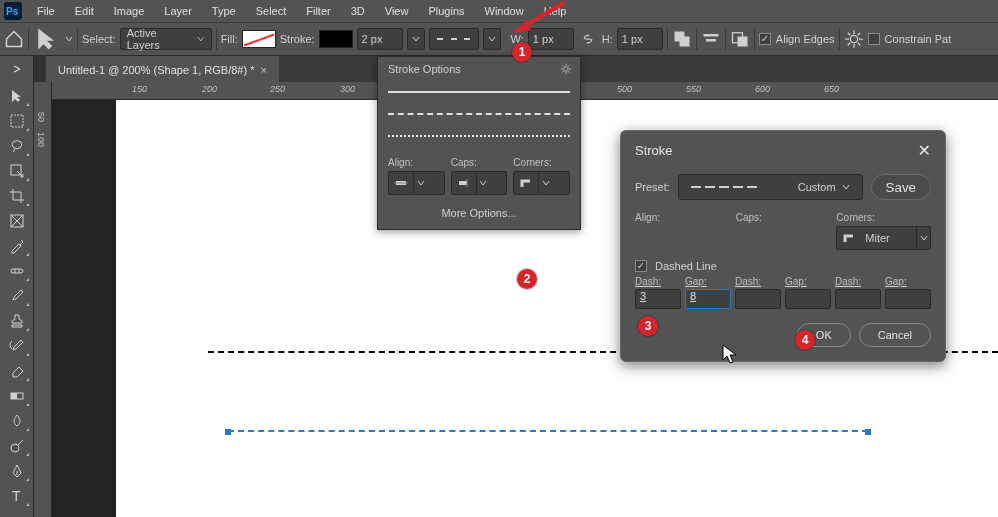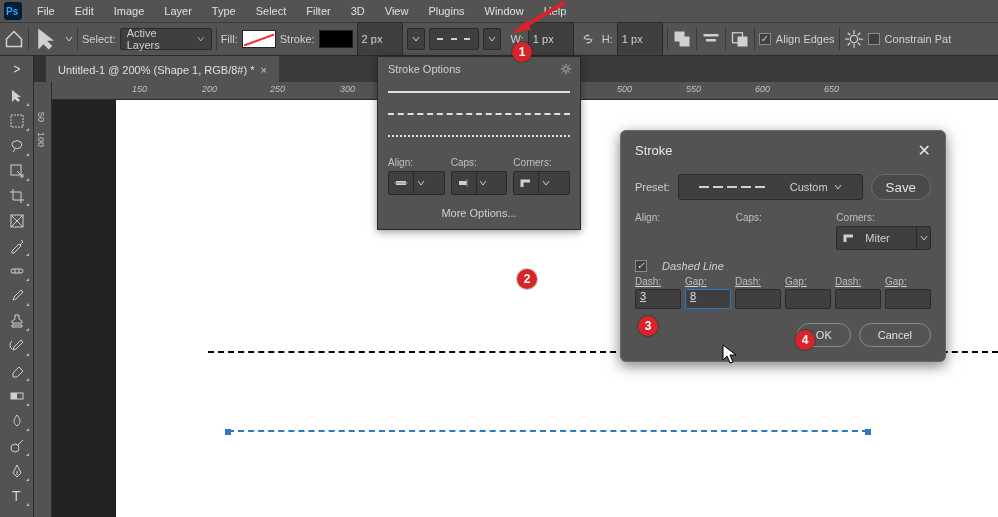--- a/index.html
+++ b/index.html
@@ -12,21 +12,21 @@
   
   .options-bar { display: flex; align-items: center; background: #535353; height: 34px; border-top: 1px solid #3a3a3a; border-bottom: 1px solid #2a2a2a; padding-left: 4px; gap: 4px; }
   .divider { width: 1px; height: 22px; background: #3a3a3a; }
   .icon-slot { width: 20px; height: 20px; display: flex; align-items: center; justify-content: center; }
   .label { color: #d0d0d0; }
   .dropdown { background: #3f3f3f; border: 1px solid #2a2a2a; height: 22px; display: flex; align-items: center; padding: 0 6px; border-radius: 2px; }
   .dropdown .chev { margin-left: 8px; opacity: .8; }
   .swatch { width: 34px; height: 18px; border: 1px solid #222; background: #000; }
   .swatch.no-fill { background: #fff; position: relative; }
   .swatch.no-fill::after { content:""; position:absolute; left:0; top:50%; width:100%; border-top: 2px solid #e33; transform: rotate(-20deg);}
-  .num-input { background: #3f3f3f; border: 1px solid #2a2a2a; height: 22px; width: 46px; display: flex; align-items: center; padding: 16px 4px; border-radius: 2px; }
+  .num-input { background: #3f3f3f; border: 1px solid #2a2a2a; height: 22px; width: 46px; display: flex; align-items: center; padding: 4px 4px; border-radius: 2px; }
   .mini-drop { background: #3f3f3f; border: 1px solid #2a2a2a; width: 18px; height: 22px; display:flex; align-items:center; justify-content:center; border-radius:2px;}
   .dash-selector { background: #3f3f3f; border: 1px solid #2a2a2a; height: 22px; width: 50px; display:flex; align-items:center; justify-content:space-evenly; border-radius:2px;}
   .dash-selector span { display:inline-block; width:6px; border-top:2px solid #d0d0d0; }
   .checkbox { width:12px; height:12px; border:1px solid #8a8a8a; background:#3f3f3f; display:inline-flex; align-items:center; justify-content:center; }
   .checkbox.checked::after { content:"✓"; font-size:10px; color:#d0d0d0; line-height:1; }
   
   .tab-strip { display:flex; background:#3a3a3a; height:26px; margin-left:46px; }
   .tab { background:#535353; padding:5px 12px 4px; color:#e0e0e0; display:flex; align-items:center; gap:6px;}
   .tab-close { opacity:.8; }
   
@@ -63,21 +63,21 @@
   .icon-drop { display:flex; background:#3f3f3f; border:1px solid #2a2a2a; height:24px; border-radius:2px; align-items:center;}
   .icon-drop .ico { width:24px; display:flex; align-items:center; justify-content:center;}
   .icon-drop .dd { width:14px; display:flex; align-items:center; justify-content:center; border-left:1px solid #2a2a2a; height:100%;}
   .more-row { text-align:center; margin-top:12px; font-size:11px; color:#d0d0d0; }
   
   
   .dialog { position:absolute; top:130px; left:620px; width:326px; background:#535353; border:1px solid #6a6a6a; border-radius:6px; box-shadow:0 4px 14px rgba(0,0,0,.5); }
   .dlg-title { display:flex; justify-content:space-between; align-items:center; padding:10px 14px 8px; font-size:13px; color:#e6e6e6; }
   .dlg-body { padding:6px 14px 14px; }
   .preset-bar { display:flex; gap:8px; align-items:center; margin-bottom:12px;}
-  .preset-field { flex:1; background:#3f3f3f; border:1px solid #2a2a2a; height:26px; border-radius:3px; display:flex; align-items:center; padding:0 20px; gap:6px;}
+  .preset-field { flex:1; background:#3f3f3f; border:1px solid #2a2a2a; height:26px; border-radius:3px; display:flex; align-items:center; padding:0 12px; gap:6px;}
   .preset-dashes { flex:1; display:flex; gap:4px; align-items:center;}
   .preset-dashes span{ display:inline-block; width:10px; border-top:2px solid #d0d0d0;}
   .save-btn { background:#4a4a4a; border:1px solid #6a6a6a; height:26px; padding:0 14px; border-radius:13px; color:#e0e0e0; }
   .dash-inputs { display:flex; gap:4px; margin-top:4px;}
   .dash-cell { width:48px;text-decoration:underline; }
   .dash-cell input, .tiny-input { width:100%; background:#3f3f3f; border:1px solid #2a2a2a; height:20px; color:#e0e0e0; font-size:11px; padding:0 4px; border-radius:2px;}
   .tiny-input.active { border-color:#2b77c9; }
   .dash-label { font-size:10px; color:#c0c0c0; margin-bottom:2px;}
   .dlg-actions { display:flex; justify-content:flex-end; gap:8px; margin-top:14px; align-items:center;}
   .btn { height:24px; padding:0 18px; border-radius:12px; border:1px solid #8a8a8a; background:transparent; color:#e0e0e0; font-size:11px; display:inline-flex; align-items:center;}
@@ -476,21 +476,21 @@
             </div>
           <span style="flex:1; padding-left:4px;">Miter</span>
           <div class="dd">
               <svg class="chev-svg" viewBox="0 0 8 8">
                 <path d="M1 2 L4 6 L7 2" stroke="#d0d0d0" fill="none"></path>
               </svg>
             </div>
         </div>
       </div>
     </div>
-    <label style="display:flex; align-items:center; gap:15px;font-style:italic;">
+    <label style="display:flex; align-items:center; gap:8px;">
       <span class="checkbox checked"></span>
       <span>Dashed Line</span>
     </label>
     <div class="dash-inputs">
       <div class="dash-cell">
           <div class="dash-label">Dash:</div>
           <div class="tiny-input">3</div>
         </div>
       <div class="dash-cell">
           <div class="dash-label">Gap:</div>

